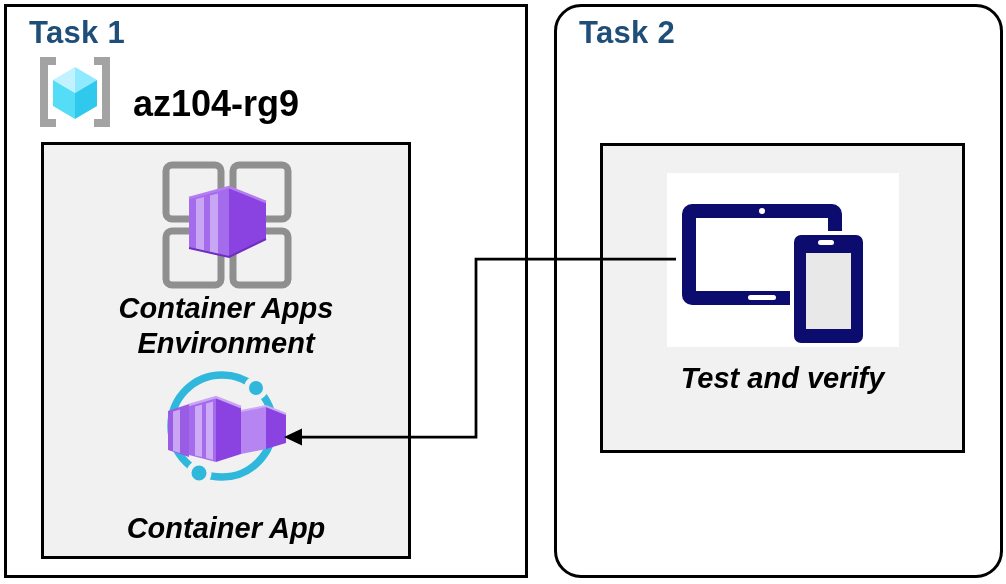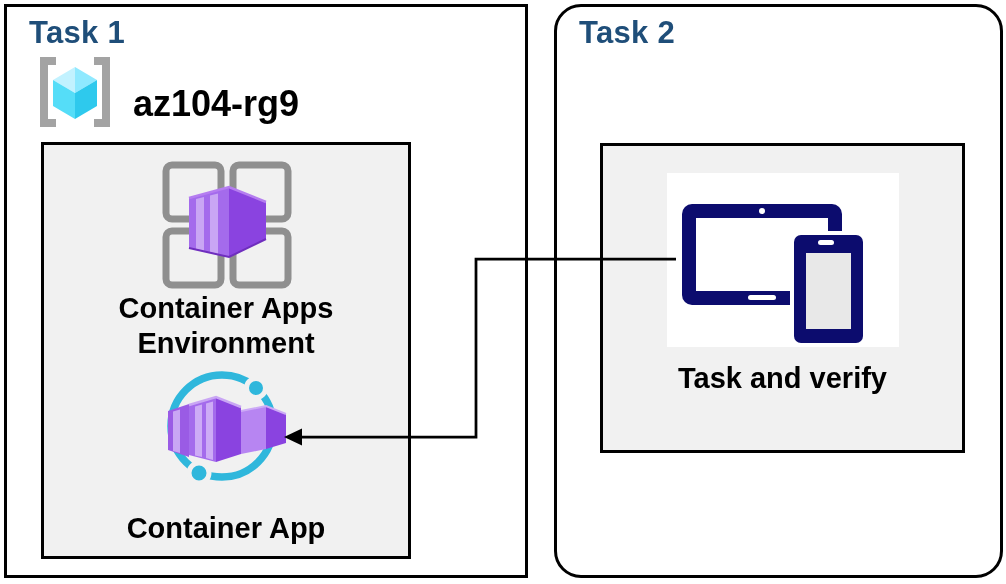--- a/index.html
+++ b/index.html
@@ -23,21 +23,21 @@
   }
   .rg-name { font-size:36px; font-weight:bold; color:#000;margin-top:24px; }
   .panel {
     position:absolute; background:#F1F1F1; border:3px solid #000000;
     box-sizing:border-box; display:flex; flex-direction:column; align-items:center;
   }
   #panel1 { left:34px; top:135px; width:370px; height:417px; }
   #panel2 { left:43px; top:136px; width:365px; height:310px; }
   .node-label {
     font-size:29px; font-weight:bold; color:#000;
-    text-align:center; line-height:35px;
+    text-align:center; line-height:35px;font-style:italic;
   }
   .env-label { max-width:280px; margin-top:2px; }
   .app-label { margin-top:10px; }
   .test-label { margin-top:14px; }
   .env-icon { margin-top:2px; }
   .app-icon { margin-top:8px; }
   .plate {
     width:232px; height:174px; background:#ffffff; margin-top:27px;
     display:flex; align-items:center; justify-content:center;
   }
@@ -113,21 +113,21 @@
           <rect x="29" y="45" width="132" height="73" fill="#ffffff"></rect>
           <circle cx="95" cy="38" r="3" fill="#ffffff"></circle>
           <rect x="81" y="122" width="28" height="5" rx="2.5" fill="#ffffff"></rect>
 
           <rect x="123" y="58" width="77" height="116" rx="10" fill="#ffffff"></rect>
           <rect x="127" y="62" width="69" height="108" rx="7" fill="#0C0C6E"></rect>
           <rect x="139" y="80" width="45" height="76" fill="#E8E8E8"></rect>
           <rect x="151" y="67" width="16" height="5" rx="2.5" fill="#ffffff"></rect>
         </svg>
       </div>
-      <div class="node-label test-label">Task and verify</div>
+      <div class="node-label test-label">Test and verify</div>
     </div>
   </div>
 
   <svg class="arrow-layer" width="1006" height="584" viewBox="0 0 1006 584">
     <path d="M676 259 H476 V437 H301" fill="none" stroke="#000000" stroke-width="2.75"></path>
     <polygon points="284,437 302,428.5 302,445.5" fill="#000000"></polygon>
   </svg>
 
 </div>
 

